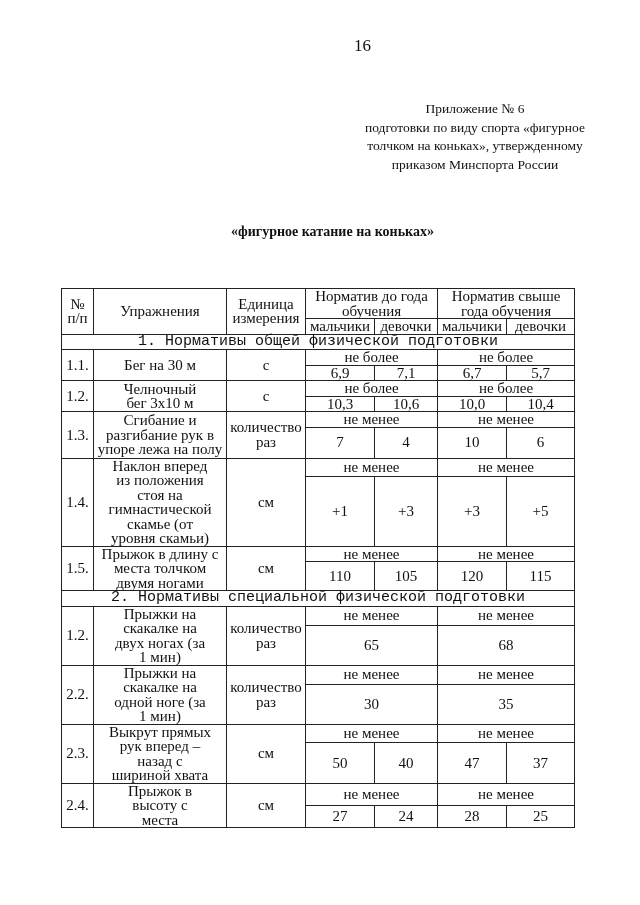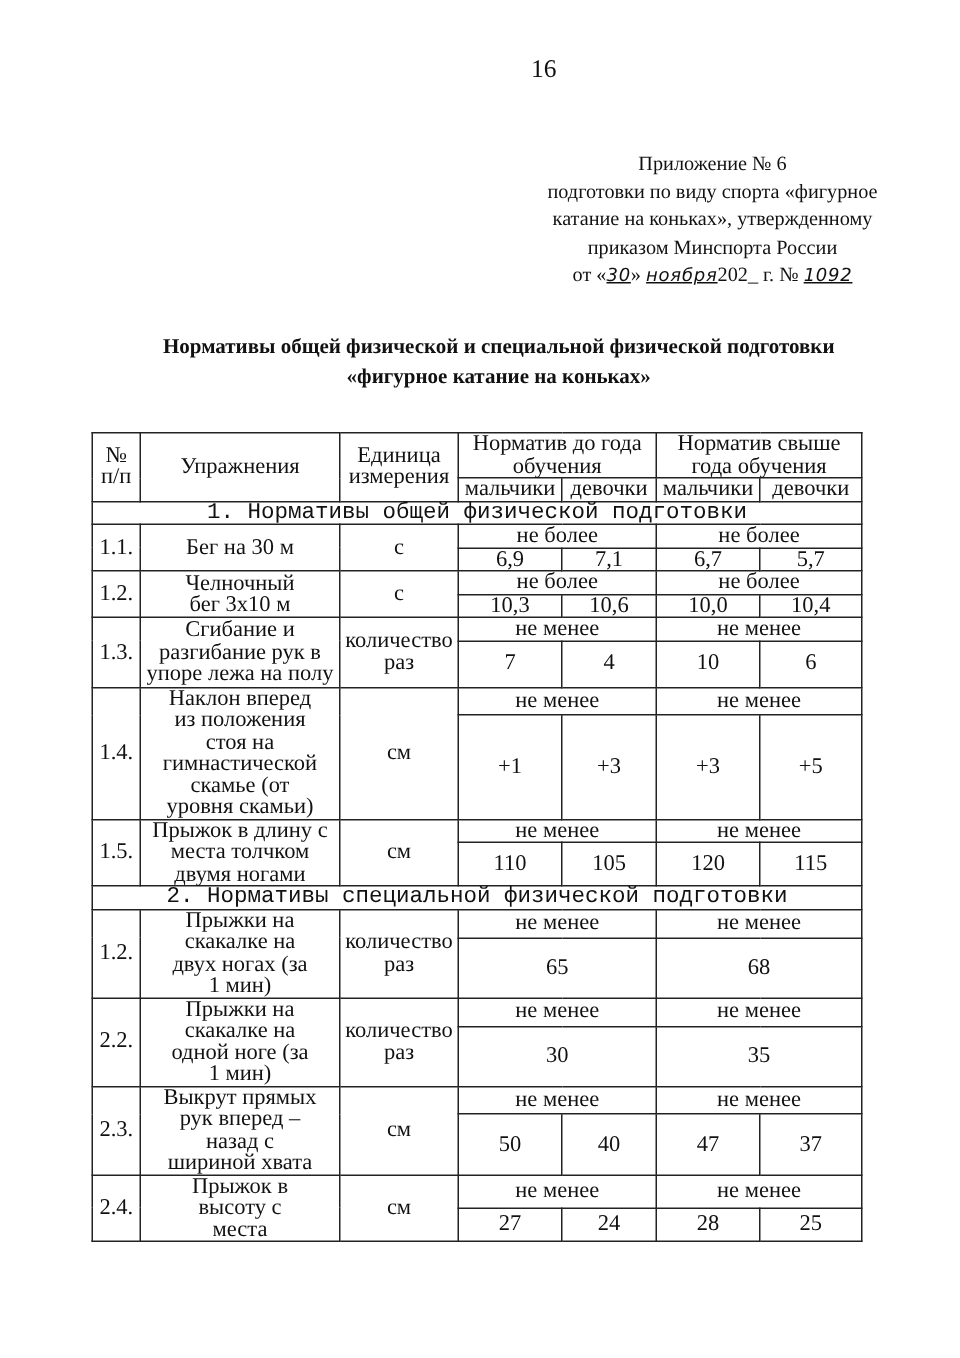--- a/index.html
+++ b/index.html
@@ -21,29 +21,25 @@
   .qual { height: 14px; }
 </style>
 </head>
 <body>
 
 <div class="pagenum">16</div>
 
 <div class="appendix">
   <div>Приложение № 6</div>
   <div>подготовки по виду спорта «фигурное</div>
-  <div>катание на коньках», утвержденному</div>
+  <div>толчком на коньках», утвержденному</div>
   <div>приказом Минспорта России</div>
-  <div>
-    <span>от «</span><span class="hw">30</span><span>» </span><span class="hw">ноября</span><span>202_ г. № </span><span class="hw">1092</span>
-  </div>
 </div>
 
 <div class="title">
-  <div>Нормативы общей физической и специальной физической подготовки</div>
   <div>«фигурное катание на коньках»</div>
 </div>
 
 <table>
   <colgroup>
       <col class="c1">
       <col class="c2">
       <col class="c3">
       <col class="c4">
       <col class="c5">

